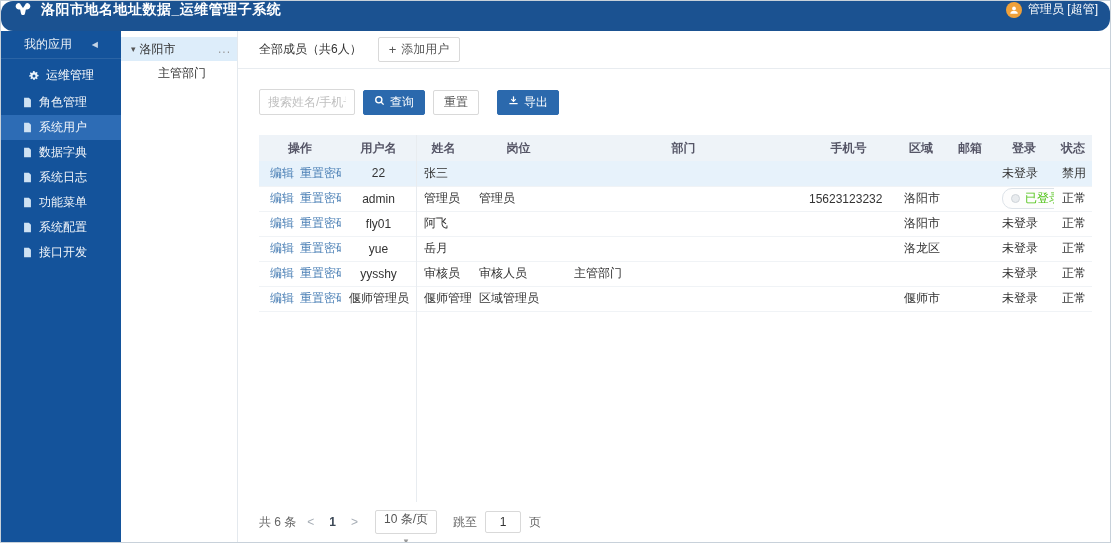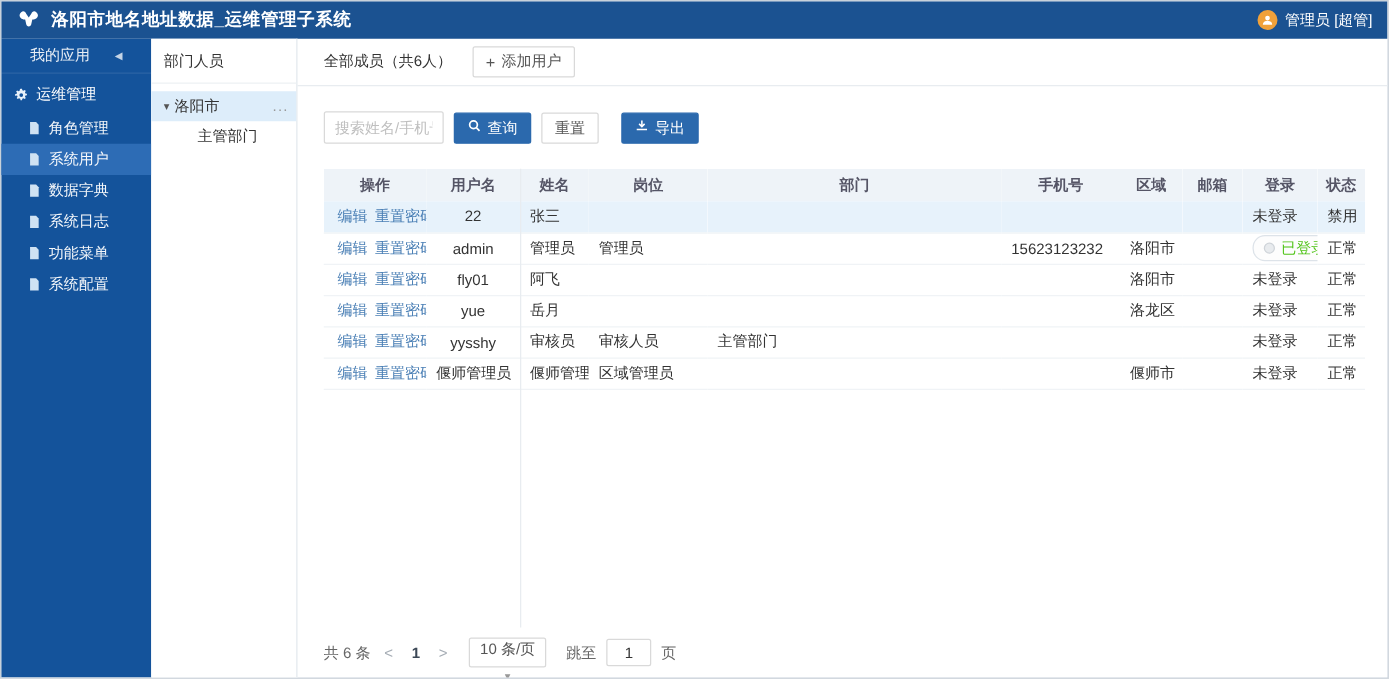--- a/index.html
+++ b/index.html
@@ -4,34 +4,34 @@
 <style>
   :root{
     --header-bg:#1b5291; --sidebar-bg:#14539b; --primary:#2b69ad;
     --link:#4a7fb5; --success:#52c41a; --avatar:#f0a13a;
   }
   *{box-sizing:border-box;margin:0;padding:0;}
   body{font-family:"Liberation Sans","DejaVu Sans",sans-serif;background:#9aa7b4;}
   .window{width:1111px;height:543px;background:#fff;border:1px solid #c8d1da;display:flex;flex-direction:column;overflow:hidden;}
 
   
-  .topbar{height:30px;flex:0 0 30px;background:var(--header-bg);display:flex;align-items:center;padding:0 12px;gap:8px;color:#fff;}
+  .topbar{height:30px;flex:0 0 30px;background:var(--header-bg);display:flex;align-items:flex-start;padding:0 12px;gap:8px;color:#fff;border-radius:12px;}
   .logo{display:flex;align-items:center;}
   .topbar h1{font-size:14px;font-weight:700;letter-spacing:.5px;}
   .top-spacer{flex:1;}
   .user{display:flex;align-items:center;gap:6px;font-size:12px;cursor:pointer;}
   .avatar{width:16px;height:16px;border-radius:50%;background:var(--avatar);display:flex;align-items:center;justify-content:center;}
 
   .body{flex:1;display:flex;min-height:0;}
 
   
   .sidebar{width:120px;flex:0 0 120px;background:var(--sidebar-bg);color:#fff;font-size:12px;}
   .side-head{height:28px;display:flex;align-items:center;justify-content:space-between;padding:0 23px;color:rgba(255,255,255,.9);border-bottom:1px solid rgba(255,255,255,.10);}
   .collapse{font-size:8px;color:rgba(255,255,255,.75);cursor:pointer;}
-  .side-group{display:flex;align-items:center;gap:6px;padding:8px 10px 6px;color:#fff;cursor:pointer;}
+  .side-group{display:flex;align-items:center;gap:6px;padding:8px 27px 6px;color:#fff;cursor:pointer;}
   .side-item{display:flex;align-items:center;gap:6px;height:25px;padding-left:21px;cursor:pointer;color:rgba(255,255,255,.95);}
   .side-item.active{background:#2d6cb5;}
   .ficon,.gicon{display:flex;align-items:center;}
 
   
   .dept{width:117px;flex:0 0 117px;background:#fff;border-right:1px solid #e4e9ee;font-size:12px;color:#333;}
   .dept-title{padding:10px 10px 8px;border-bottom:1px solid #edf1f4;}
   .tree{padding-top:6px;}
   .tree-row{display:flex;align-items:center;height:24px;padding:0 6px 0 10px;cursor:pointer;gap:4px;}
   .tree-row.selected{background:#ddedfa;}
@@ -163,25 +163,32 @@
             <span class="lbl">功能菜单</span>
           </div>
           <div class="side-item">
             <span class="ficon">
               <svg width="11" height="11" viewBox="0 0 16 16">
                 <path d="M3 1h7l3 3v11H3z" fill="#cfe2f3"></path>
               </svg>
             </span>
             <span class="lbl">系统配置</span>
           </div>
+          <div class="side-item">
+            <span class="ficon">
+              <svg width="11" height="11" viewBox="0 0 16 16">
+                <path d="M3 1h7l3 3v11H3z" fill="#cfe2f3"></path>
+              </svg>
+            </span>
+            <span class="lbl">接口开发</span>
+          </div>
         </nav>
     </aside>
 
     <aside class="dept">
-      <div class="dept-title">部门人员</div>
       <div class="tree">
         <div class="tree-row selected">
           <span class="caret">▾</span>
           <span>洛阳市</span>
           <span class="more">...</span>
         </div>
         <div class="tree-row child">
           <span>主管部门</span>
         </div>
       </div>

